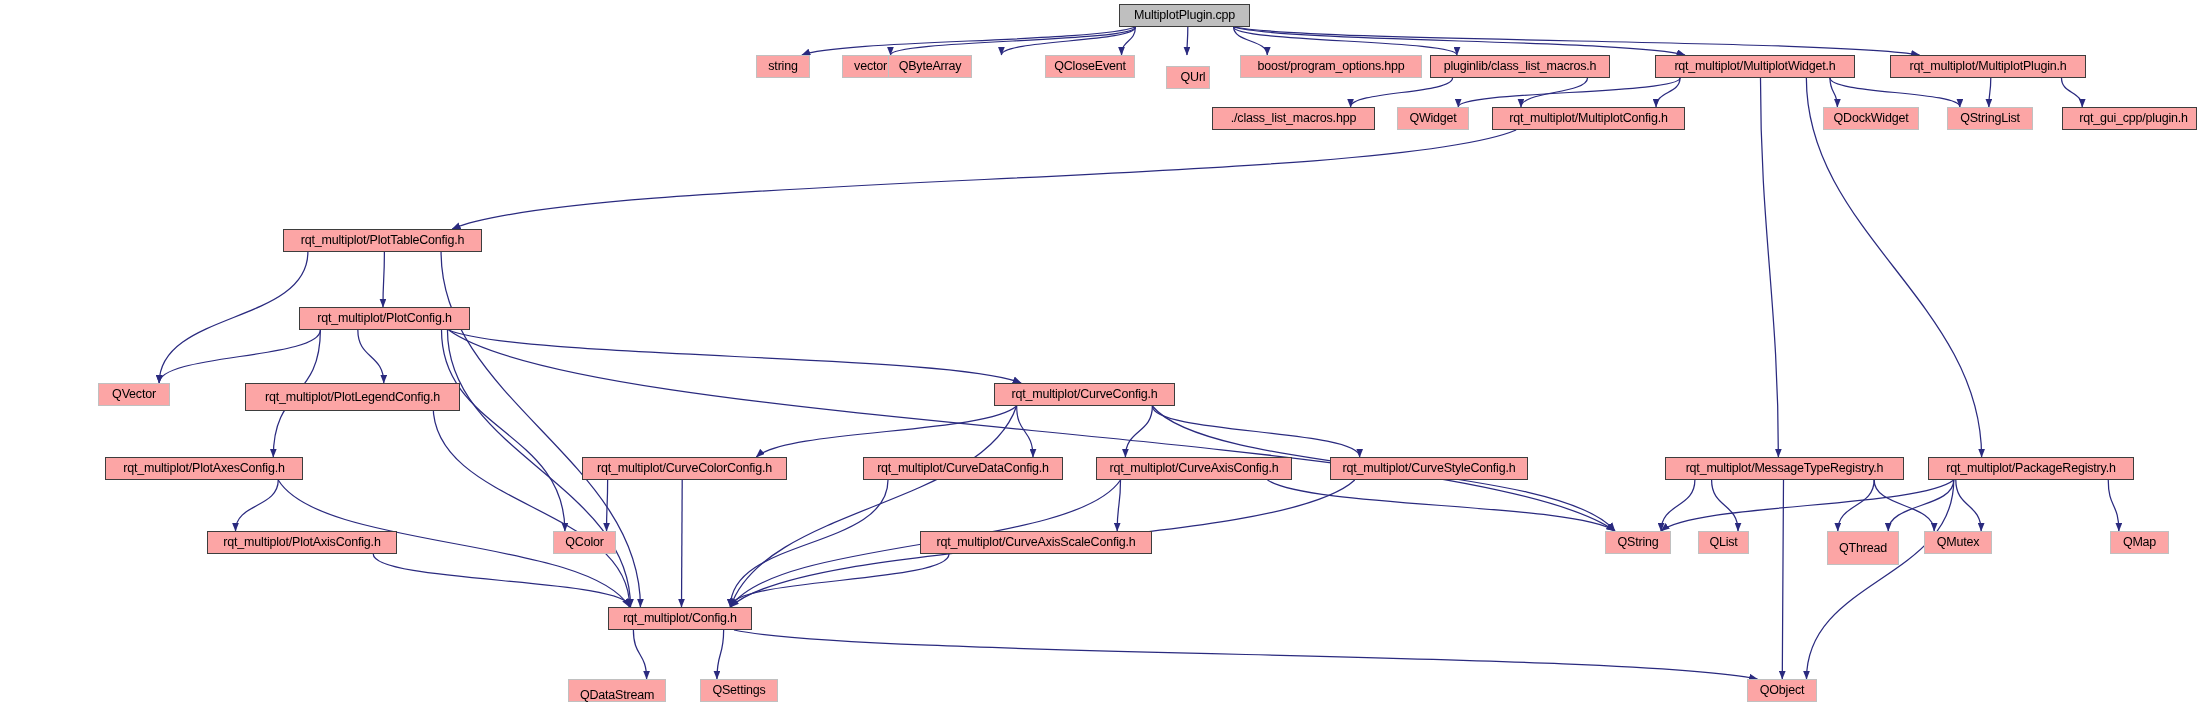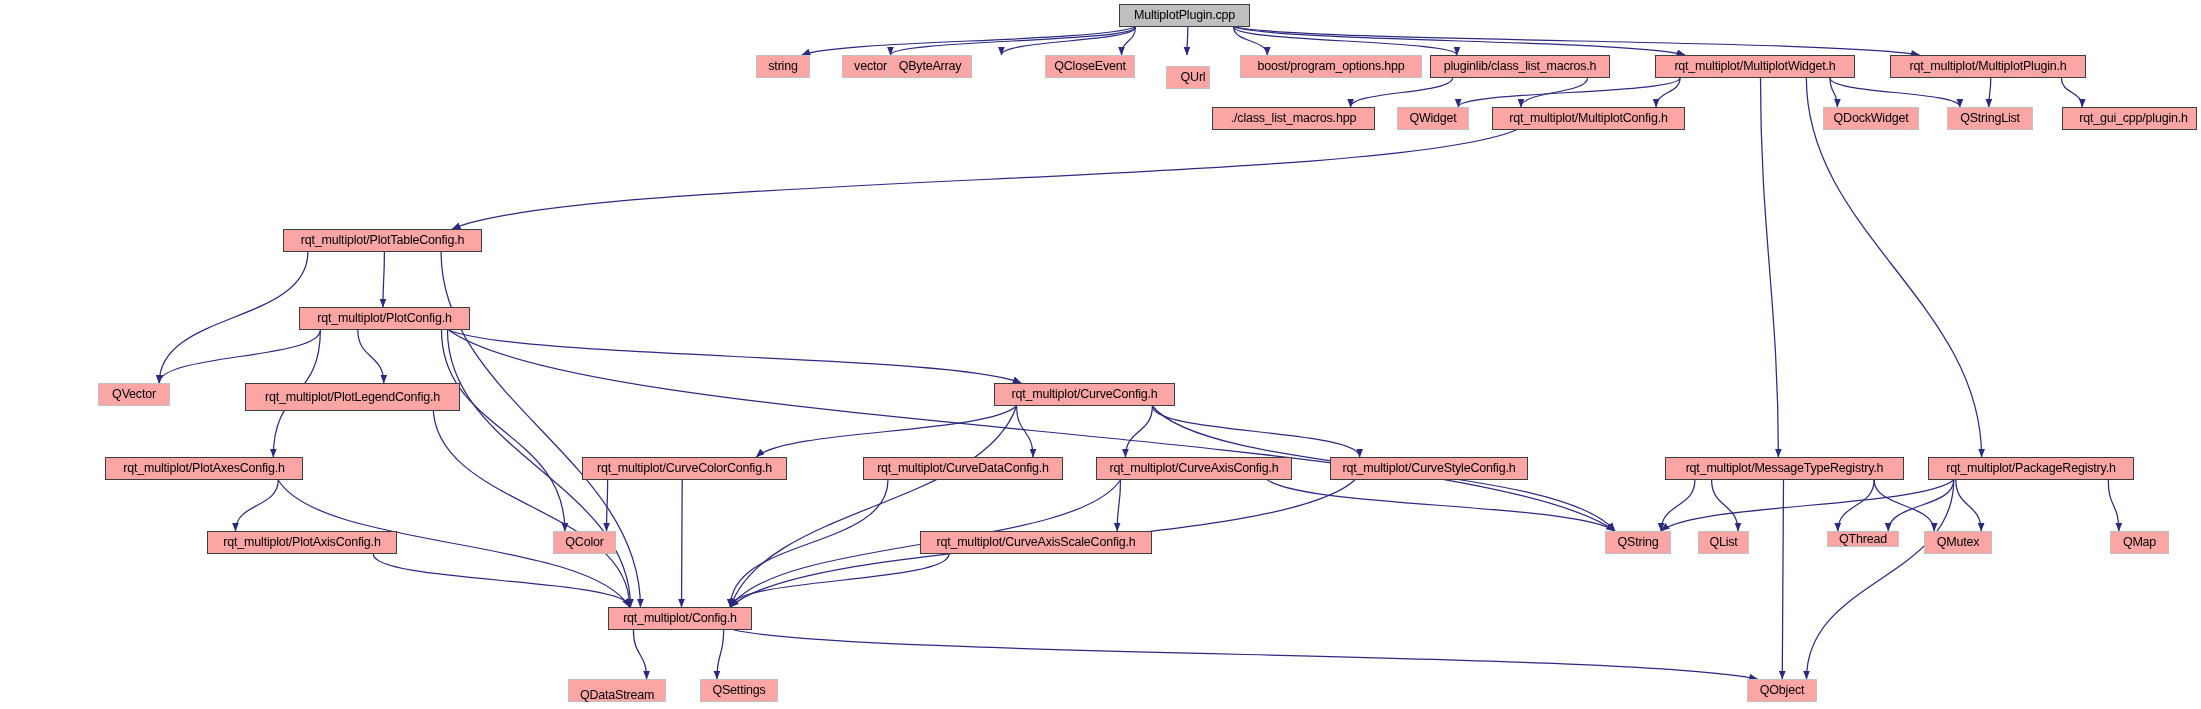--- a/index.html
+++ b/index.html
@@ -180,21 +180,21 @@
       </div>
       <div class="node strong" style="left: 920px; top: 531px; width: 232px; height: 23px;">
         <span>rqt_multiplot/CurveAxisScaleConfig.h</span>
       </div>
       <div class="node" style="left: 1605px; top: 531px; width: 66px; height: 23px;">
         <span>QString</span>
       </div>
       <div class="node" style="left: 1698px; top: 531px; width: 51px; height: 23px;">
         <span>QList</span>
       </div>
-      <div class="node" style="left: 1827px; top: 531px; width: 72px; height: 16px;">
+      <div class="node" style="left: 1827px; top: 531px; width: 72px; height: 34px;">
         <span>QThread</span>
       </div>
       <div class="node" style="left: 1924px; top: 531px; width: 68px; height: 23px;">
         <span>QMutex</span>
       </div>
       <div class="node" style="left: 2110px; top: 531px; width: 59px; height: 23px;">
         <span>QMap</span>
       </div>
       <div class="node strong" style="left: 608px; top: 607px; width: 144px; height: 23px;">
         <span>rqt_multiplot/Config.h</span>

